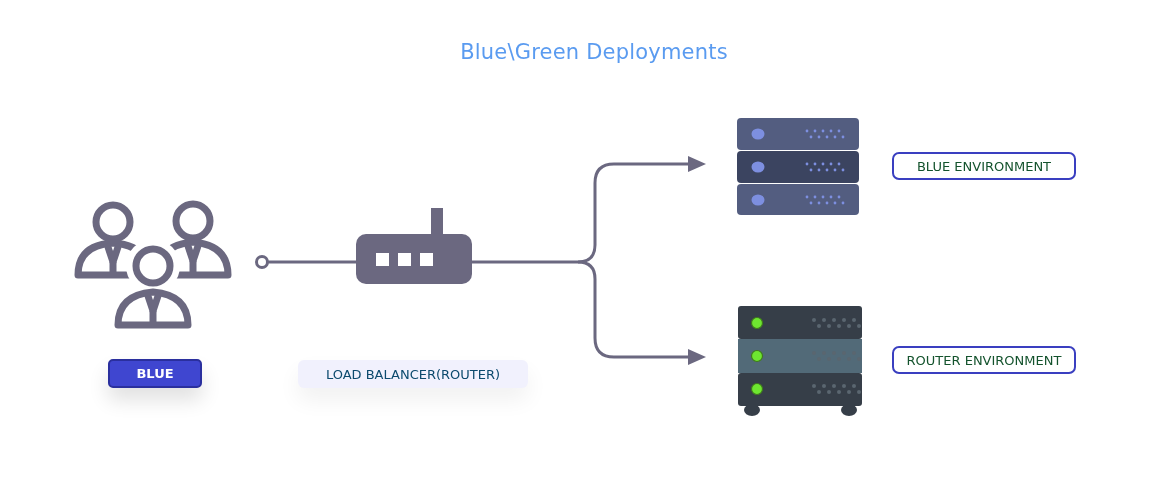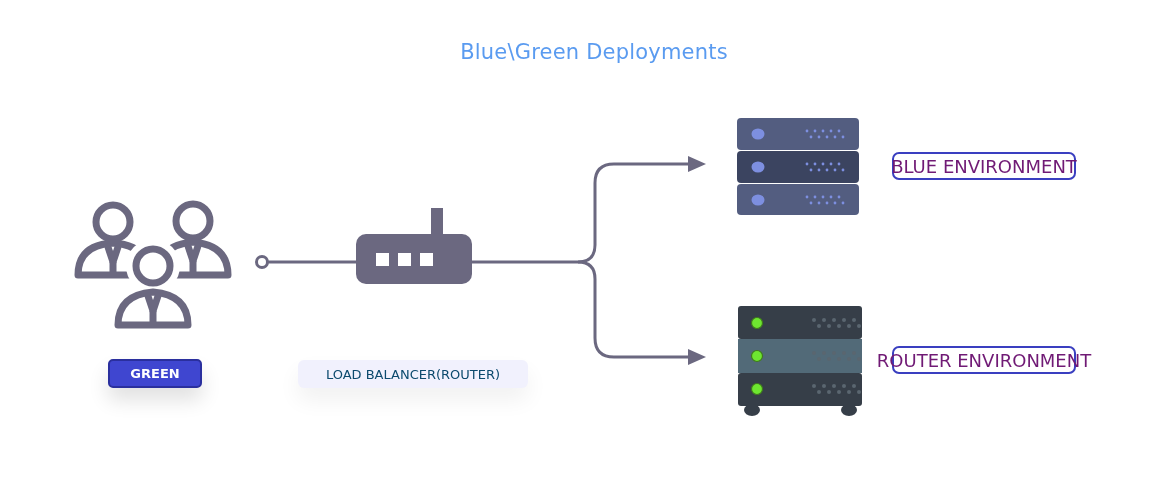--- a/index.html
+++ b/index.html
@@ -22,21 +22,21 @@
     background: #3f46d0; color: #ffffff; font-weight: bold; border: 2px solid #2a2f9e;
     border-radius: 5px; box-shadow: 0 12px 20px rgba(0,0,0,0.12);
   }
   .lb-label {
     left: 298px; top: 360px; width: 230px; height: 28px;
     background: #f1f1fd; color: #0c4a6e; border-radius: 6px;
     box-shadow: 0 12px 22px rgba(0,0,0,0.06);
   }
   .env-label {
     width: 184px; height: 28px; border: 2px solid #3a3fc0; border-radius: 7px;
-    color: #701a75; background: #ffffff; font-size: 18px;
+    color: #14532d; background: #ffffff; font-size: 13px;
   }
   .blue-env { left: 892px; top: 152px; }
   .green-env { left: 892px; top: 346px; }
 </style>
 </head>
 <body>
 
 <div class="title">Blue\Green Deployments</div>
 
 <svg class="diagram" width="1150" height="500" viewBox="0 0 1150 500">
@@ -170,16 +170,16 @@
         <circle cx="834" cy="386" r="2" fill="#5a6670"></circle>
         <circle cx="839" cy="392" r="2" fill="#5a6670"></circle>
         <circle cx="844" cy="386" r="2" fill="#5a6670"></circle>
         <circle cx="849" cy="392" r="2" fill="#5a6670"></circle>
         <circle cx="854" cy="386" r="2" fill="#5a6670"></circle>
         <circle cx="859" cy="392" r="2" fill="#5a6670"></circle>
       </g>
   </g>
 </svg>
 
-<div class="label users-label">GREEN</div>
+<div class="label users-label">BLUE</div>
 <div class="label lb-label">LOAD BALANCER(ROUTER)</div>
 <div class="label env-label blue-env">BLUE ENVIRONMENT</div>
 <div class="label env-label green-env">ROUTER ENVIRONMENT</div>
 
 </body></html>

